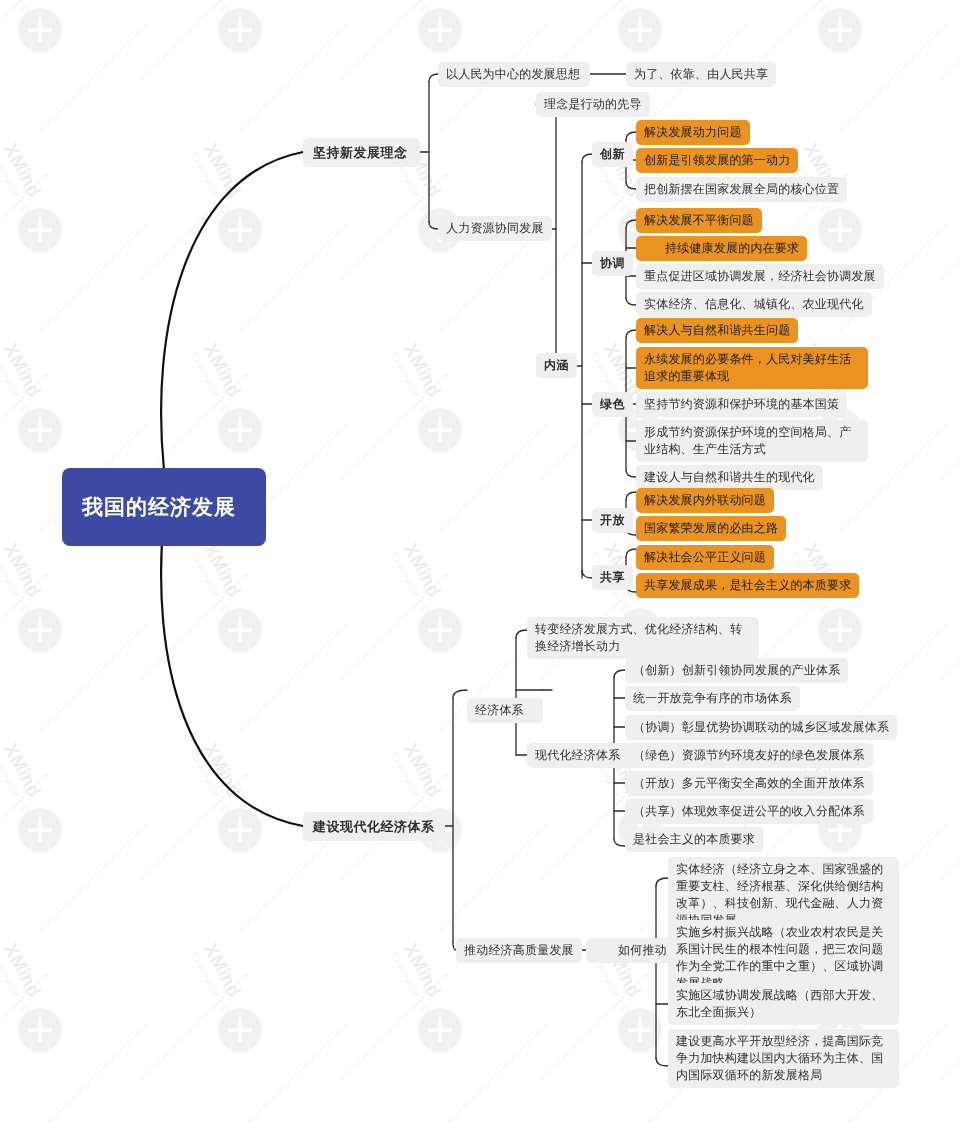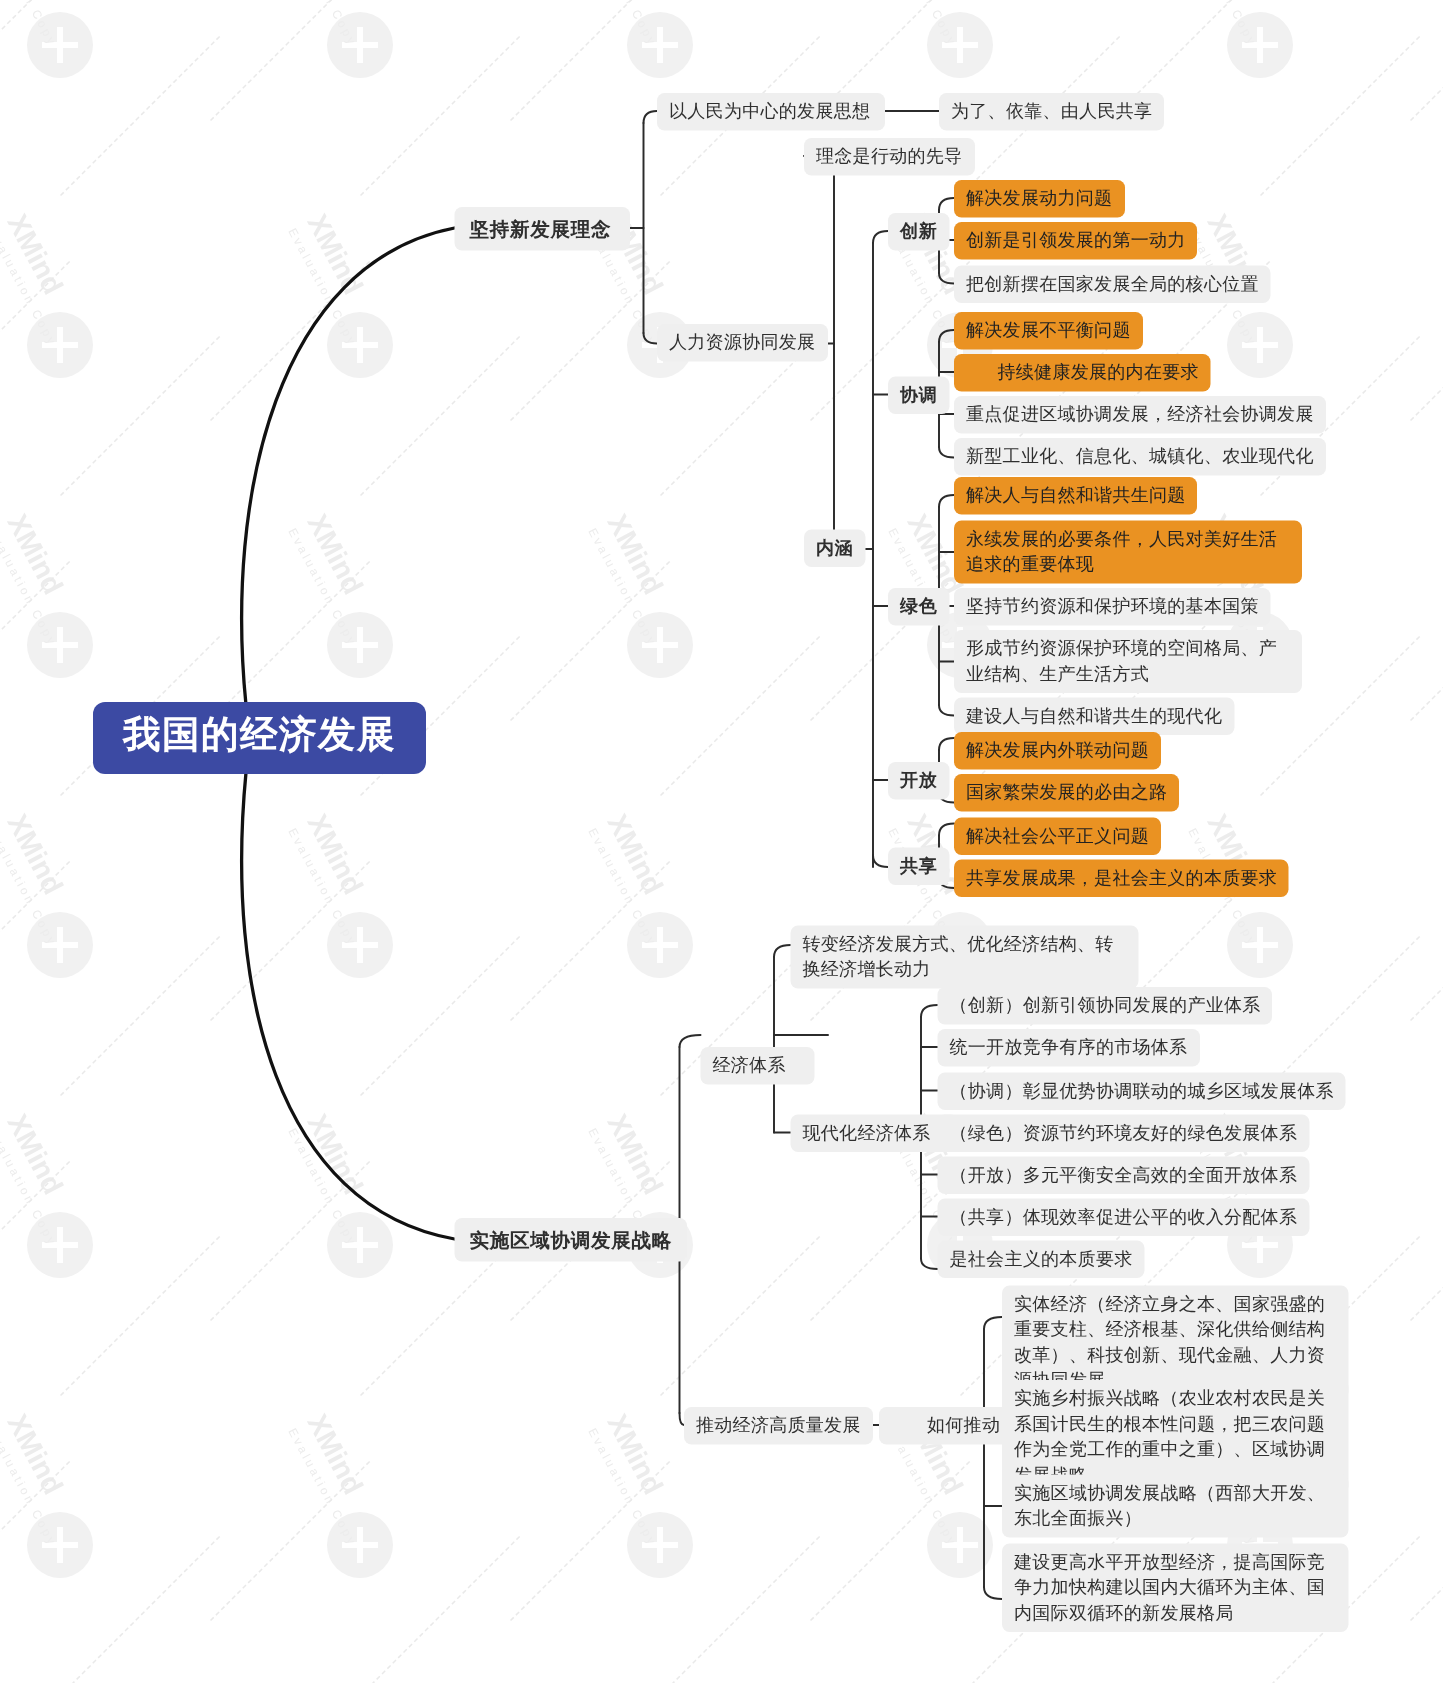--- a/index.html
+++ b/index.html
@@ -35,24 +35,24 @@
     font-size: 12px;
     line-height: 17px;
     padding: 4px 8px;
     white-space: normal;
     letter-spacing: 0.2px;
   }
   .node.nowrap { white-space: nowrap; }
   .node.root {
     background: #3c4aa3;
     color: #ffffff;
-    font-size: 25px;
+    font-size: 21px;
     line-height: 30px;
     font-weight: bold;
-    padding: 7px 20px;
+    padding: 24px 20px;
     border-radius: 8px;
     letter-spacing: 1px;
   }
   .node.l1 {
     font-size: 13px;
     line-height: 19px;
     padding: 5px 10px;
     font-weight: bold;
     letter-spacing: 0.5px;
   }
@@ -422,34 +422,34 @@
       <div class="node nowrap" style="left: 536px; top: 92px; min-width: 101px; min-height: 25px;">理念是行动的先导</div>
       <div class="node l2 nowrap" style="left: 536px; top: 353px; min-width: 37px; min-height: 25px;">内涵</div>
       <div class="node l2 nowrap" style="left: 592px; top: 142px; min-width: 37px; min-height: 25px;">创新</div>
       <div class="node hl nowrap" style="left: 636px; top: 120px; min-width: 100px; min-height: 25px;">解决发展动力问题</div>
       <div class="node hl nowrap" style="left: 636px; top: 148px; min-width: 143px; min-height: 25px;">创新是引领发展的第一动力</div>
       <div class="node nowrap" style="left: 636px; top: 177px; min-width: 196px; min-height: 25px;">把创新摆在国家发展全局的核心位置</div>
       <div class="node l2 nowrap" style="left: 592px; top: 251px; min-width: 37px; min-height: 25px;">协调</div>
       <div class="node hl nowrap" style="left: 636px; top: 208px; min-width: 112px; min-height: 25px;">解决发展不平衡问题</div>
       <div class="node hl nowrap" style="left: 636px; top: 236px; min-width: 130px; min-height: 25px; padding-left: 29px;">持续健康发展的内在要求</div>
       <div class="node nowrap" style="left: 636px; top: 264px; min-width: 222px; min-height: 25px;">重点促进区域协调发展，经济社会协调发展</div>
-      <div class="node nowrap" style="left: 636px; top: 292px; min-width: 222px; min-height: 25px;">新型工业化、信息化、城镇化、农业现代化</div>
+      <div class="node nowrap" style="left: 636px; top: 292px; min-width: 222px; min-height: 25px;">实体经济、信息化、城镇化、农业现代化</div>
       <div class="node l2 nowrap" style="left: 592px; top: 392px; min-width: 37px; min-height: 25px;">绿色</div>
       <div class="node hl nowrap" style="left: 636px; top: 318px; min-width: 148px; min-height: 25px;">解决人与自然和谐共生问题</div>
       <div class="node hl" style="left: 636px; top: 347px; min-width: 232px; min-height: 42px; width: 232px;">永续发展的必要条件，人民对美好生活追求的重要体现</div>
       <div class="node nowrap" style="left: 636px; top: 392px; min-width: 184px; min-height: 25px;">坚持节约资源和保护环境的基本国策</div>
       <div class="node " style="left: 636px; top: 420px; min-width: 232px; min-height: 42px; width: 232px;">形成节约资源保护环境的空间格局、产业结构、生产生活方式</div>
       <div class="node nowrap" style="left: 636px; top: 465px; min-width: 160px; min-height: 25px;">建设人与自然和谐共生的现代化</div>
       <div class="node l2 nowrap" style="left: 592px; top: 508px; min-width: 37px; min-height: 25px;">开放</div>
       <div class="node hl nowrap" style="left: 636px; top: 488px; min-width: 124px; min-height: 25px;">解决发展内外联动问题</div>
       <div class="node hl nowrap" style="left: 636px; top: 516px; min-width: 136px; min-height: 25px;">国家繁荣发展的必由之路</div>
       <div class="node l2 nowrap" style="left: 592px; top: 565px; min-width: 37px; min-height: 25px;">共享</div>
       <div class="node hl nowrap" style="left: 636px; top: 545px; min-width: 124px; min-height: 25px;">解决社会公平正义问题</div>
       <div class="node hl nowrap" style="left: 636px; top: 573px; min-width: 196px; min-height: 25px;">共享发展成果，是社会主义的本质要求</div>
-      <div class="node l1 nowrap" style="left: 303px; top: 812px; min-width: 141px; min-height: 29px;">实施区域协调发展战略</div>
+      <div class="node l1 nowrap" style="left: 303px; top: 812px; min-width: 141px; min-height: 29px;">建设现代化经济体系</div>
       <div class="node nowrap" style="left: 467px; top: 678px; min-width: 76px; min-height: 25px; margin-top: 20px;">经济体系</div>
       <div class="node " style="left: 527px; top: 617px; min-width: 232px; min-height: 42px; width: 232px;">转变经济发展方式、优化经济结构、转换经济增长动力</div>
       <div class="node nowrap" style="left: 527px; top: 743px; min-width: 112px; min-height: 25px;">现代化经济体系</div>
       <div class="node nowrap" style="left: 625px; top: 658px; min-width: 215px; min-height: 25px;">（创新）创新引领协同发展的产业体系</div>
       <div class="node nowrap" style="left: 625px; top: 686px; min-width: 175px; min-height: 25px;">统一开放竞争有序的市场体系</div>
       <div class="node nowrap" style="left: 625px; top: 715px; min-width: 243px; min-height: 25px;">（协调）彰显优势协调联动的城乡区域发展体系</div>
       <div class="node nowrap" style="left: 625px; top: 743px; min-width: 230px; min-height: 25px;">（绿色）资源节约环境友好的绿色发展体系</div>
       <div class="node nowrap" style="left: 625px; top: 771px; min-width: 224px; min-height: 25px;">（开放）多元平衡安全高效的全面开放体系</div>
       <div class="node nowrap" style="left: 625px; top: 799px; min-width: 224px; min-height: 25px;">（共享）体现效率促进公平的收入分配体系</div>
       <div class="node nowrap" style="left: 625px; top: 827px; min-width: 136px; min-height: 25px;">是社会主义的本质要求</div>

